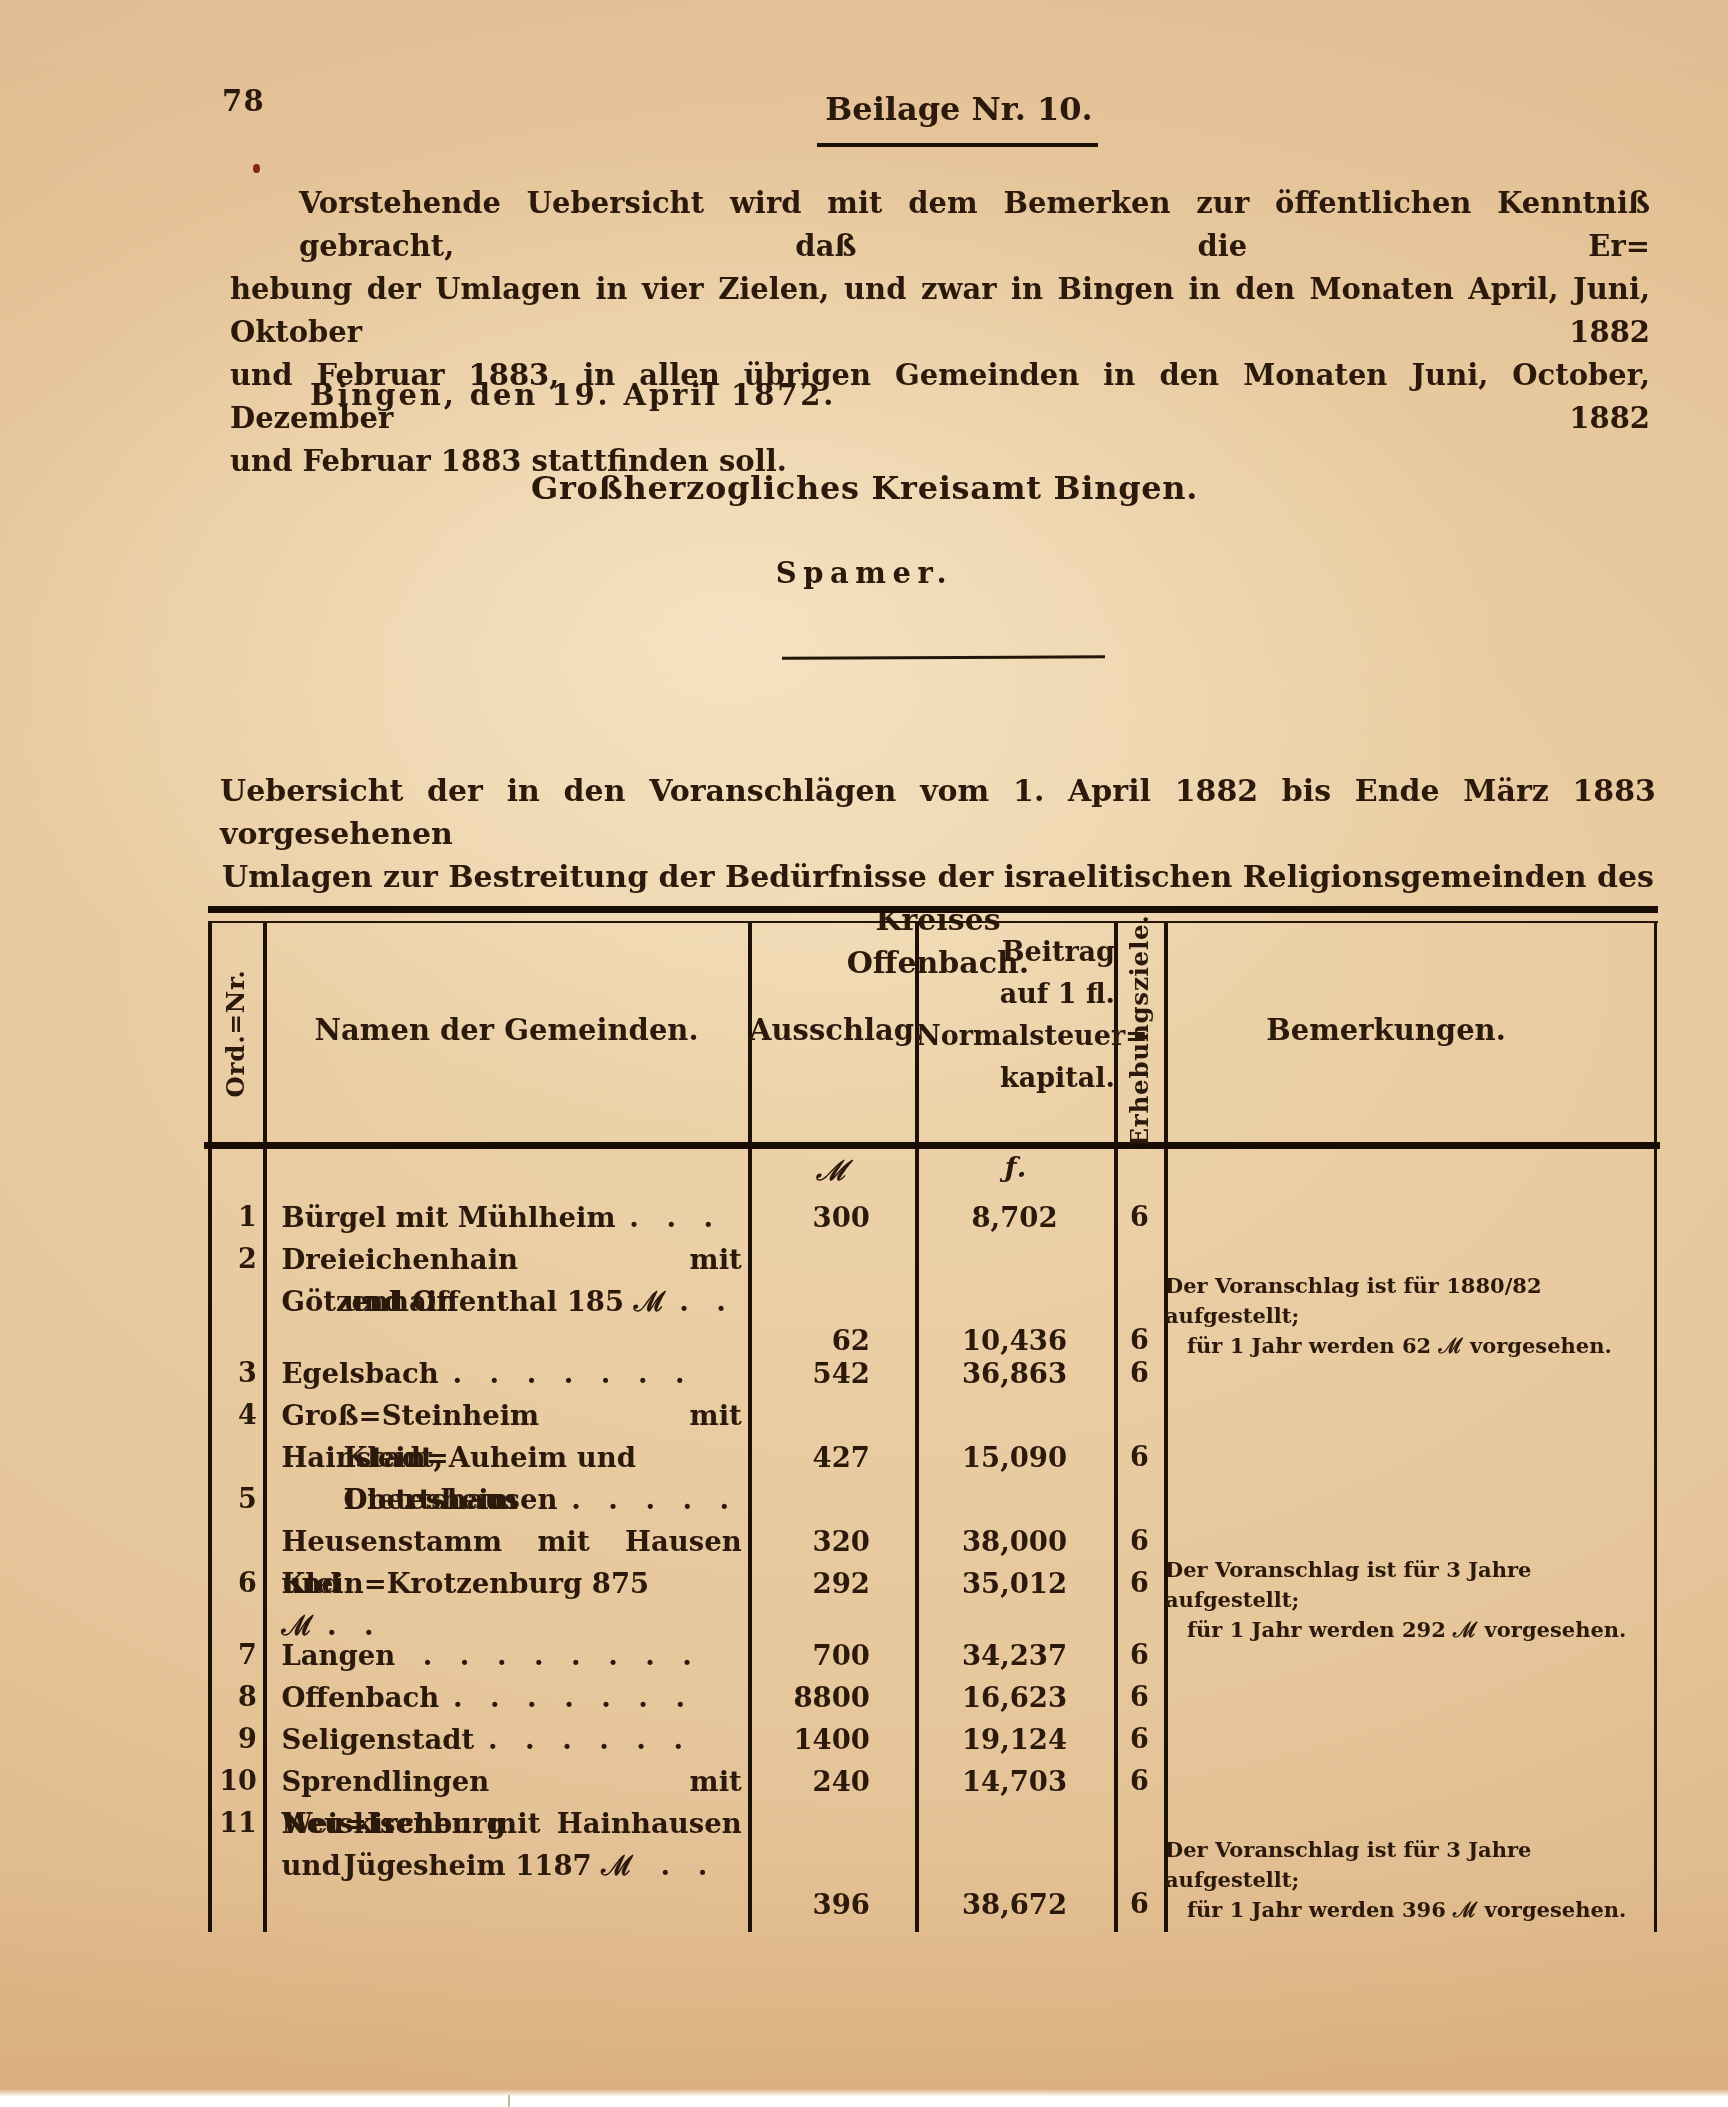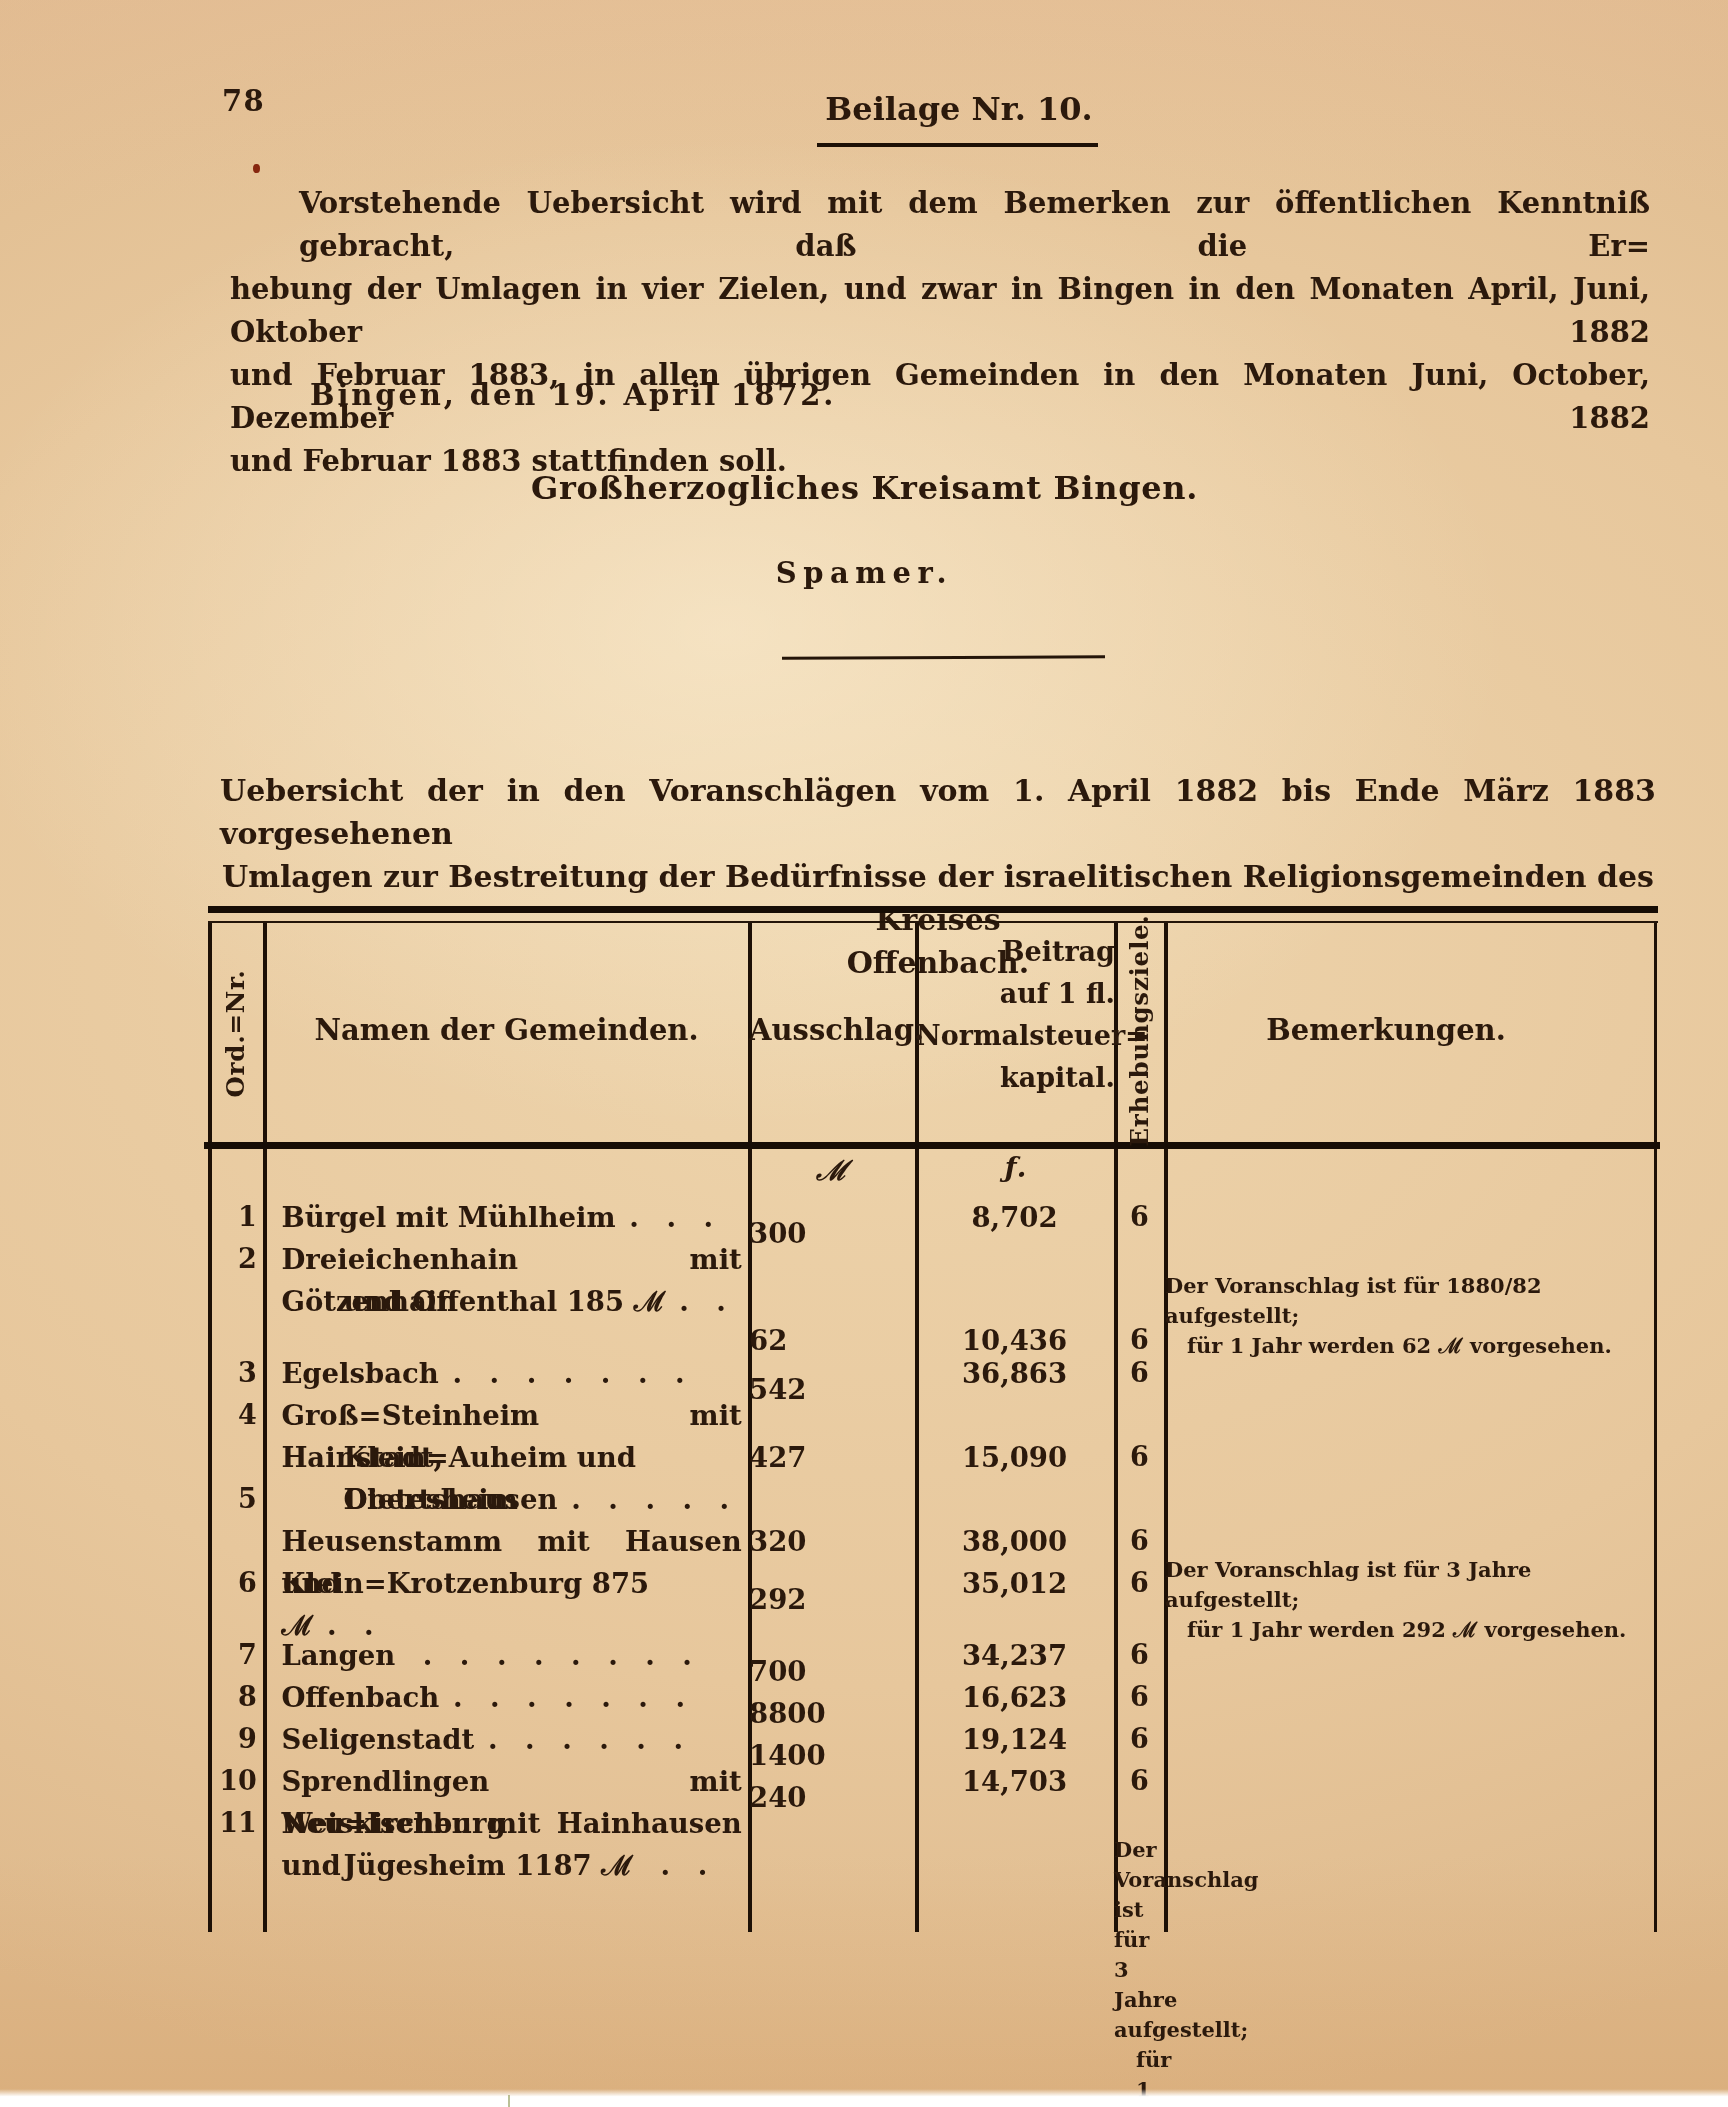--- a/index.html
+++ b/index.html
@@ -59,21 +59,21 @@
   .tbody{position:absolute;left:0;top:290px;width:1450px;}
   .trow{display:grid;grid-template-columns:56px 485px 166px 199px 51px 492px;height:42px;}
   .trow.dbl{height:84px;}
   .rowgap{height:30px;}
   .c{font-size:27.5px;line-height:42px;font-weight:600;}
   .c-ord{text-align:right;padding-right:7.2px;font-size:27px;}
   .c-name{padding-left:17.4px;padding-right:7.2px;}
   .c-name .nl{height:42px;}
   .c-name .nl.just{text-align:justify;text-align-last:justify;}
   .c-name .nl.ind{padding-left:62px;}
-  .c-aus{display:flex;justify-content:flex-start;padding-right:45px;margin-top:16px;}
+  .c-aus{display:flex;justify-content:flex-end;padding-right:45px;}
   .c-bei{display:flex;justify-content:center;}
   .c-zie{display:flex;justify-content:center;font-size:27px;}
   .dbl .c-aus,.dbl .c-bei,.dbl .c-zie{align-items:flex-end;}
   .dbl .c-aus .num,.dbl .c-bei .num,.dbl .c-zie .num{line-height:42px;}
   .c-bem{overflow:visible;}
   .remark{font-size:21px;line-height:30px;font-weight:600;}
   .remark .rl2{padding-left:22px;}
   .row-2 .remark,.row-11 .remark{margin-top:33px;}
   .row-6 .remark{margin-top:-7.2px;}
   
@@ -316,20 +316,23 @@
         </div>
         <div class="trow row-11 dbl">
           <div class="c c-ord">11</div>
           <div class="c c-name">
             <div class="nl just">Weiskirchen mit Hainhausen und</div>
             <div class="nl ind">Jügesheim 1187 ℳ  . .</div>
           </div>
           <div class="c c-aus">
             <span class="num">396</span>
           </div>
+          <div class="c c-bei">
+            <span class="num">38,672</span>
+          </div>
           <div class="c c-zie">
             <span class="num">6</span>
           </div>
           <div class="c c-bem">
             <div class="remark">
               <div class="rl1">Der Voranschlag ist für 3 Jahre aufgestellt;</div>
               <div class="rl2">für 1 Jahr werden 396 ℳ vorgesehen.</div>
             </div>
           </div>
         </div>

